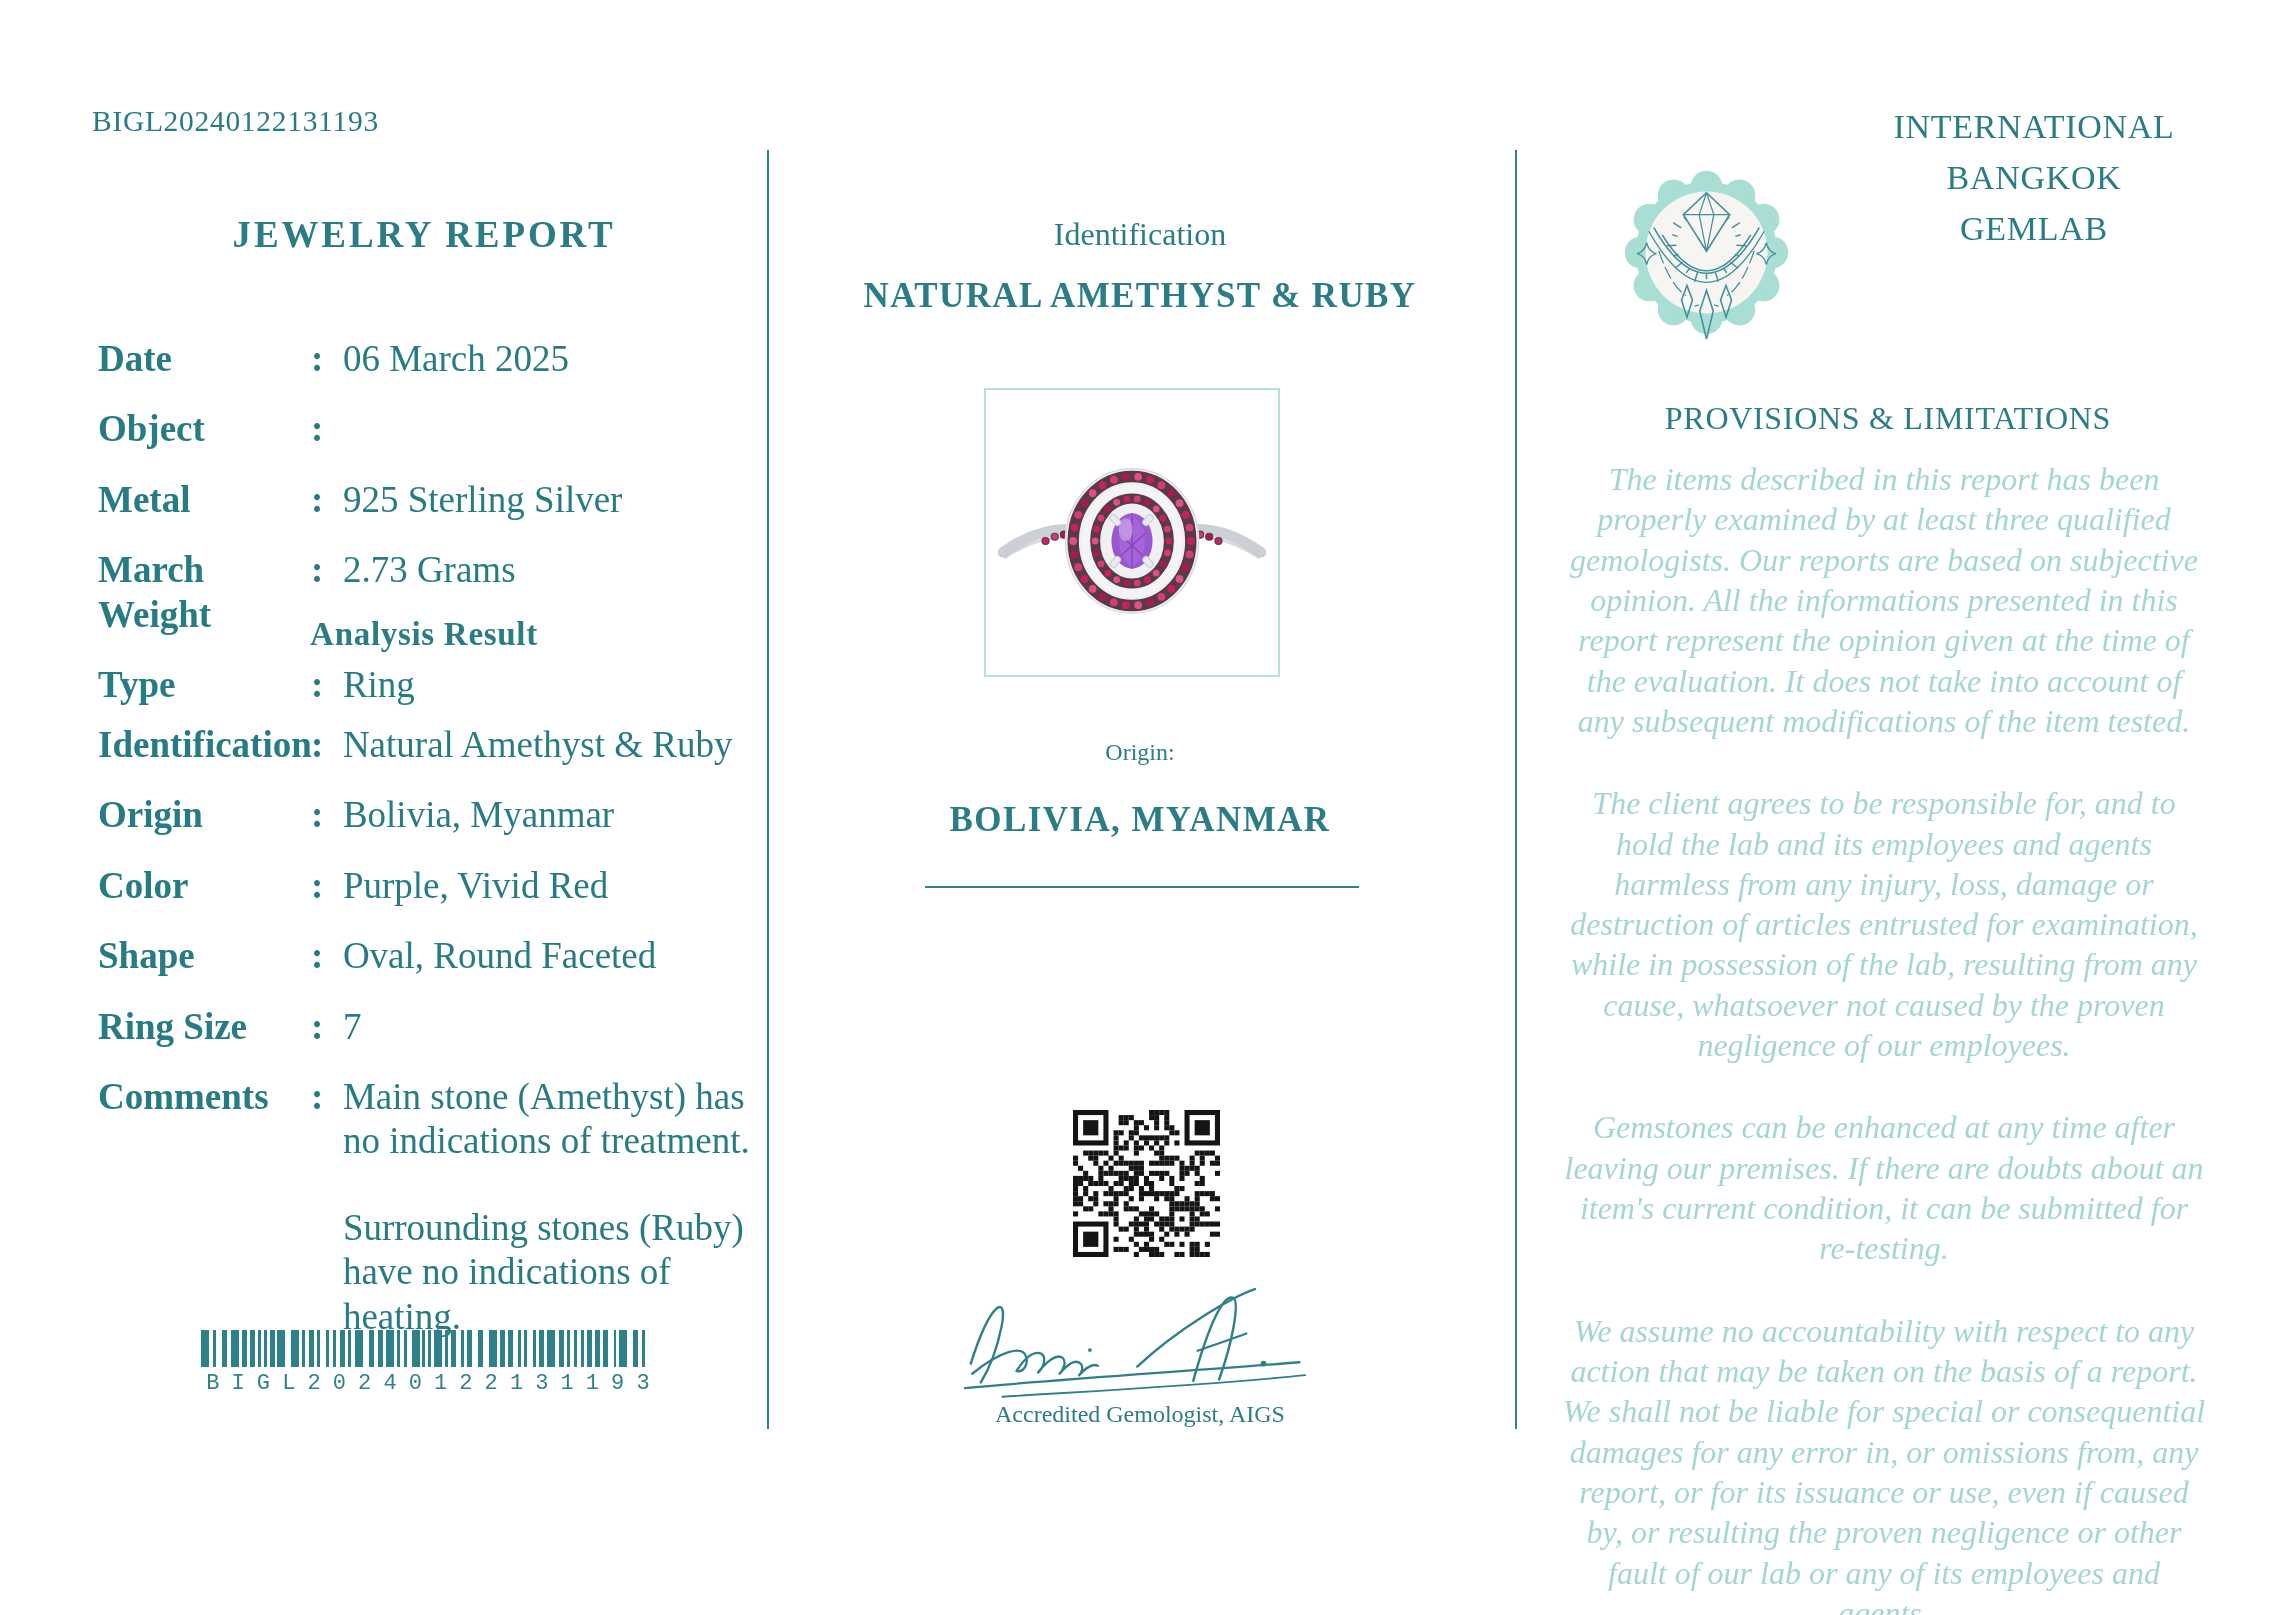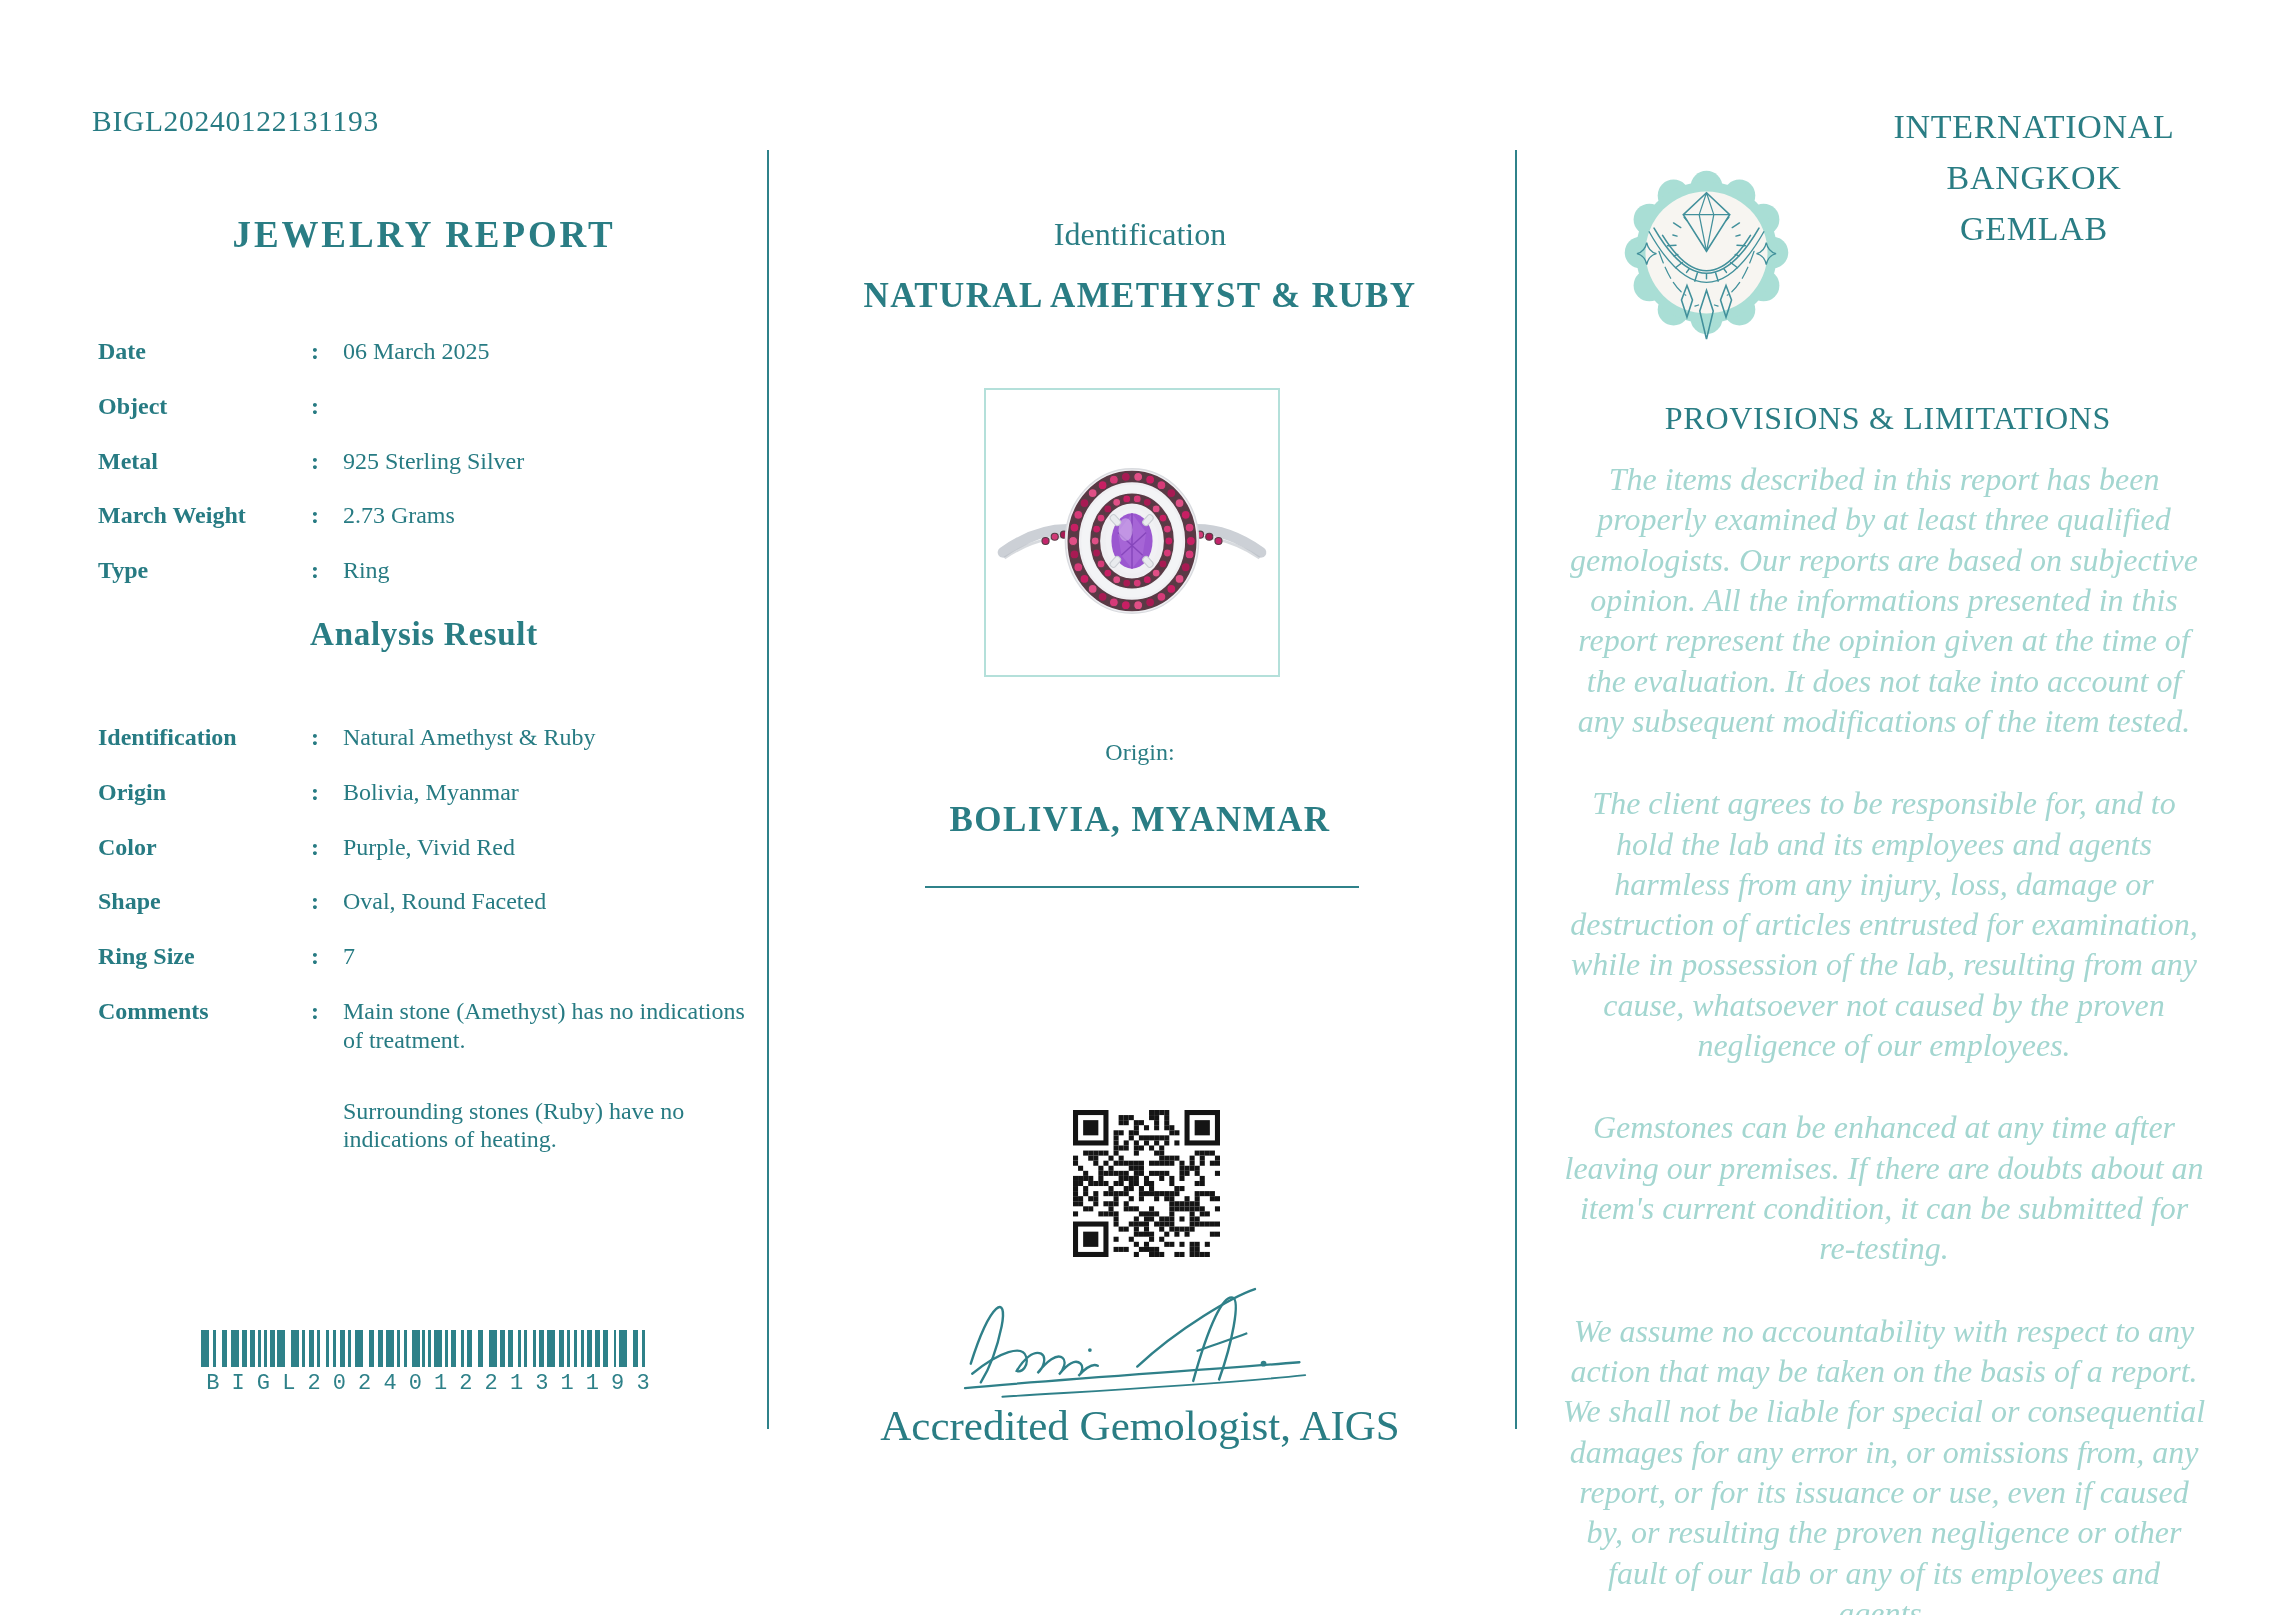--- a/index.html
+++ b/index.html
@@ -13,21 +13,21 @@
   .center{text-align:center;}
   .teal{color:#2a7d84;}
 
   
   #report-number{left:92px;top:105px;font-size:29.5px;letter-spacing:0.7px;}
   #jewelry-title{left:106px;top:213px;width:636px;font-size:37px;font-weight:700;letter-spacing:2.9px;}
   .kv-table{left:98px;width:656px;}
   #details-table{top:337px;}
   #analysis-title{left:106px;top:616px;width:636px;font-size:33px;font-weight:700;letter-spacing:0.7px;}
   #analysis-table{top:723px;}
-  .kv-row{display:flex;align-items:flex-start;margin-bottom:26px;font-size:24px;line-height:1.2;}
+  .kv-row{display:flex;align-items:flex-start;margin-bottom:26px;font-size:37px;line-height:1.2;}
   .kv-label{width:213px;font-weight:700;flex:none;}
   .kv-colon{width:29px;font-weight:700;flex:none;}
   .kv-value{flex:1;padding-left:2.9px;}
   .kv-value p{margin:0 0 42px 0;}
   .kv-value p:last-child{margin-bottom:11px;}
 
   #barcode{left:201px;top:1330px;width:466px;}
   #barcode-bars{height:37px;font-size:0;white-space:nowrap;}
   #barcode-bars span{display:inline-block;height:37px;background:#2e8189;vertical-align:top;}
   #barcode-text{margin-top:4.3px;font-family:"Liberation Mono","DejaVu Sans Mono",monospace;
@@ -42,21 +42,21 @@
   #identification-label{left:795px;top:216px;width:690px;font-size:32px;}
   #identification-value{left:795px;top:276px;width:690px;font-size:35px;font-weight:700;letter-spacing:1.4px;}
   #photo-frame{left:984px;top:388px;width:296px;height:289px;border:2.9px solid #b4e0da;
     box-sizing:border-box;background:#ffffff;}
   #photo-frame svg{width:100%;height:100%;display:block;}
   #origin-label{left:795px;top:739px;width:690px;font-size:24px;}
   #origin-value{left:795px;top:800px;width:690px;font-size:35px;font-weight:700;letter-spacing:1.4px;}
   #origin-rule{left:925px;top:886px;width:434px;height:2.2px;background:#2f828a;}
   #qr-code{left:1073px;top:1110px;width:147px;height:147px;}
   #signature{left:949px;top:1279px;width:388px;height:122px;}
-  #gemologist-line{left:795px;top:1401px;width:690px;font-size:43px;}
+  #gemologist-line{left:795px;top:1401px;width:690px;font-size:24px;}
 
   
   #lab-logo{left:1615px;top:161px;width:183px;height:183px;}
   #lab-name{left:1804px;top:101px;width:460px;font-size:34px;line-height:1.5;letter-spacing:0.7px;}
   #provisions-title{left:1550px;top:400px;width:676px;font-size:32px;letter-spacing:0.7px;}
   #provisions{left:1561px;top:459px;width:662px;}
   #provisions p{
     margin:0 16px 42px 0;font-style:italic;font-size:32px;line-height:1.26;
     color:#a3d6d0;text-align:center;
   }

